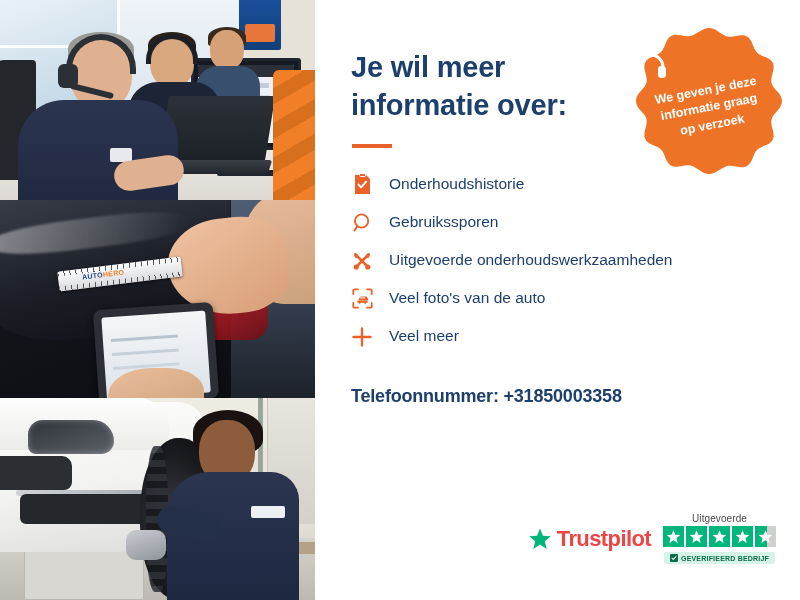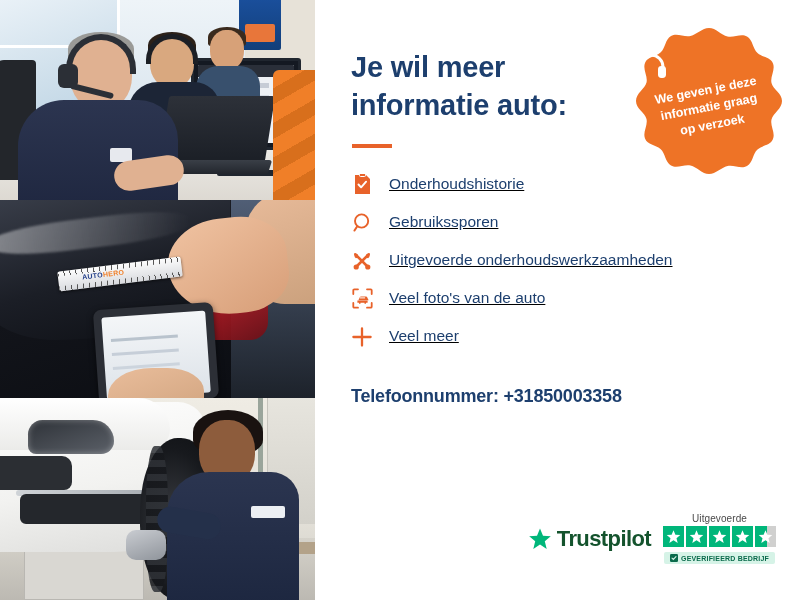--- a/index.html
+++ b/index.html
@@ -355,21 +355,21 @@
     line-height: 1.32;
     font-weight: bold;
     letter-spacing: -0.2px;
     max-width: 280px;
   }
   .divider {
     width: 40px; height: 4px; background: #e8622a;
     margin: 19px 0 18px 1px;
   }
 
-  .list { list-style: none; text-decoration: underline; }
+  .list { list-style: none; }
   .list li {
     display: flex; align-items: center;
     min-height: 38px;
     gap: 16px;
   }
   .list .ico {
     width: 22px; height: 22px;
     display: flex; align-items: center; justify-content: center;
     flex: 0 0 22px;
   }
@@ -408,21 +408,21 @@
     padding: 0 18px;
   }
 
   
   .trust {
     position: absolute; right: 24px; bottom: 36px;
     display: flex; align-items: center; gap: 12px;
   }
   .tp-logo { display: flex; align-items: center; gap: 5px; }
   .tp-name {
-    color: #14532d; font-size: 22px; font-weight: bold; letter-spacing: -0.6px;
+    color: #ef4444; font-size: 22px; font-weight: bold; letter-spacing: -0.6px;
   }
   .tp-right { display: flex; flex-direction: column; align-items: center; gap: 2px; }
   .tp-label { color: #4a4a4a; font-size: 10px; letter-spacing: .1px; }
   .tp-stars { display: flex; gap: 2px; }
   .tp-star {
     width: 21px; height: 21px; background: #00b67a;
     display: flex; align-items: center; justify-content: center;
   }
   .tp-star.half {
     background: linear-gradient(90deg,#00b67a 0 55%, #d0d0cf 55% 100%);
@@ -527,21 +527,21 @@
       </div>
       <div class="p3-glove"></div>
     </div>
 
   </div>
 
   <div class="content">
 
     <h1 class="headline">
       <span>Je wil meer</span><br>
-      <span>informatie auto:</span>
+      <span>informatie over:</span>
     </h1>
 
     <div class="divider"></div>
 
     <ul class="list">
 
       <li>
         <span class="ico">
           <svg width="19" height="21" viewBox="0 0 19 21">
             <path d="M2 1h11l4 4v15H2z" fill="#e8622a"></path>

